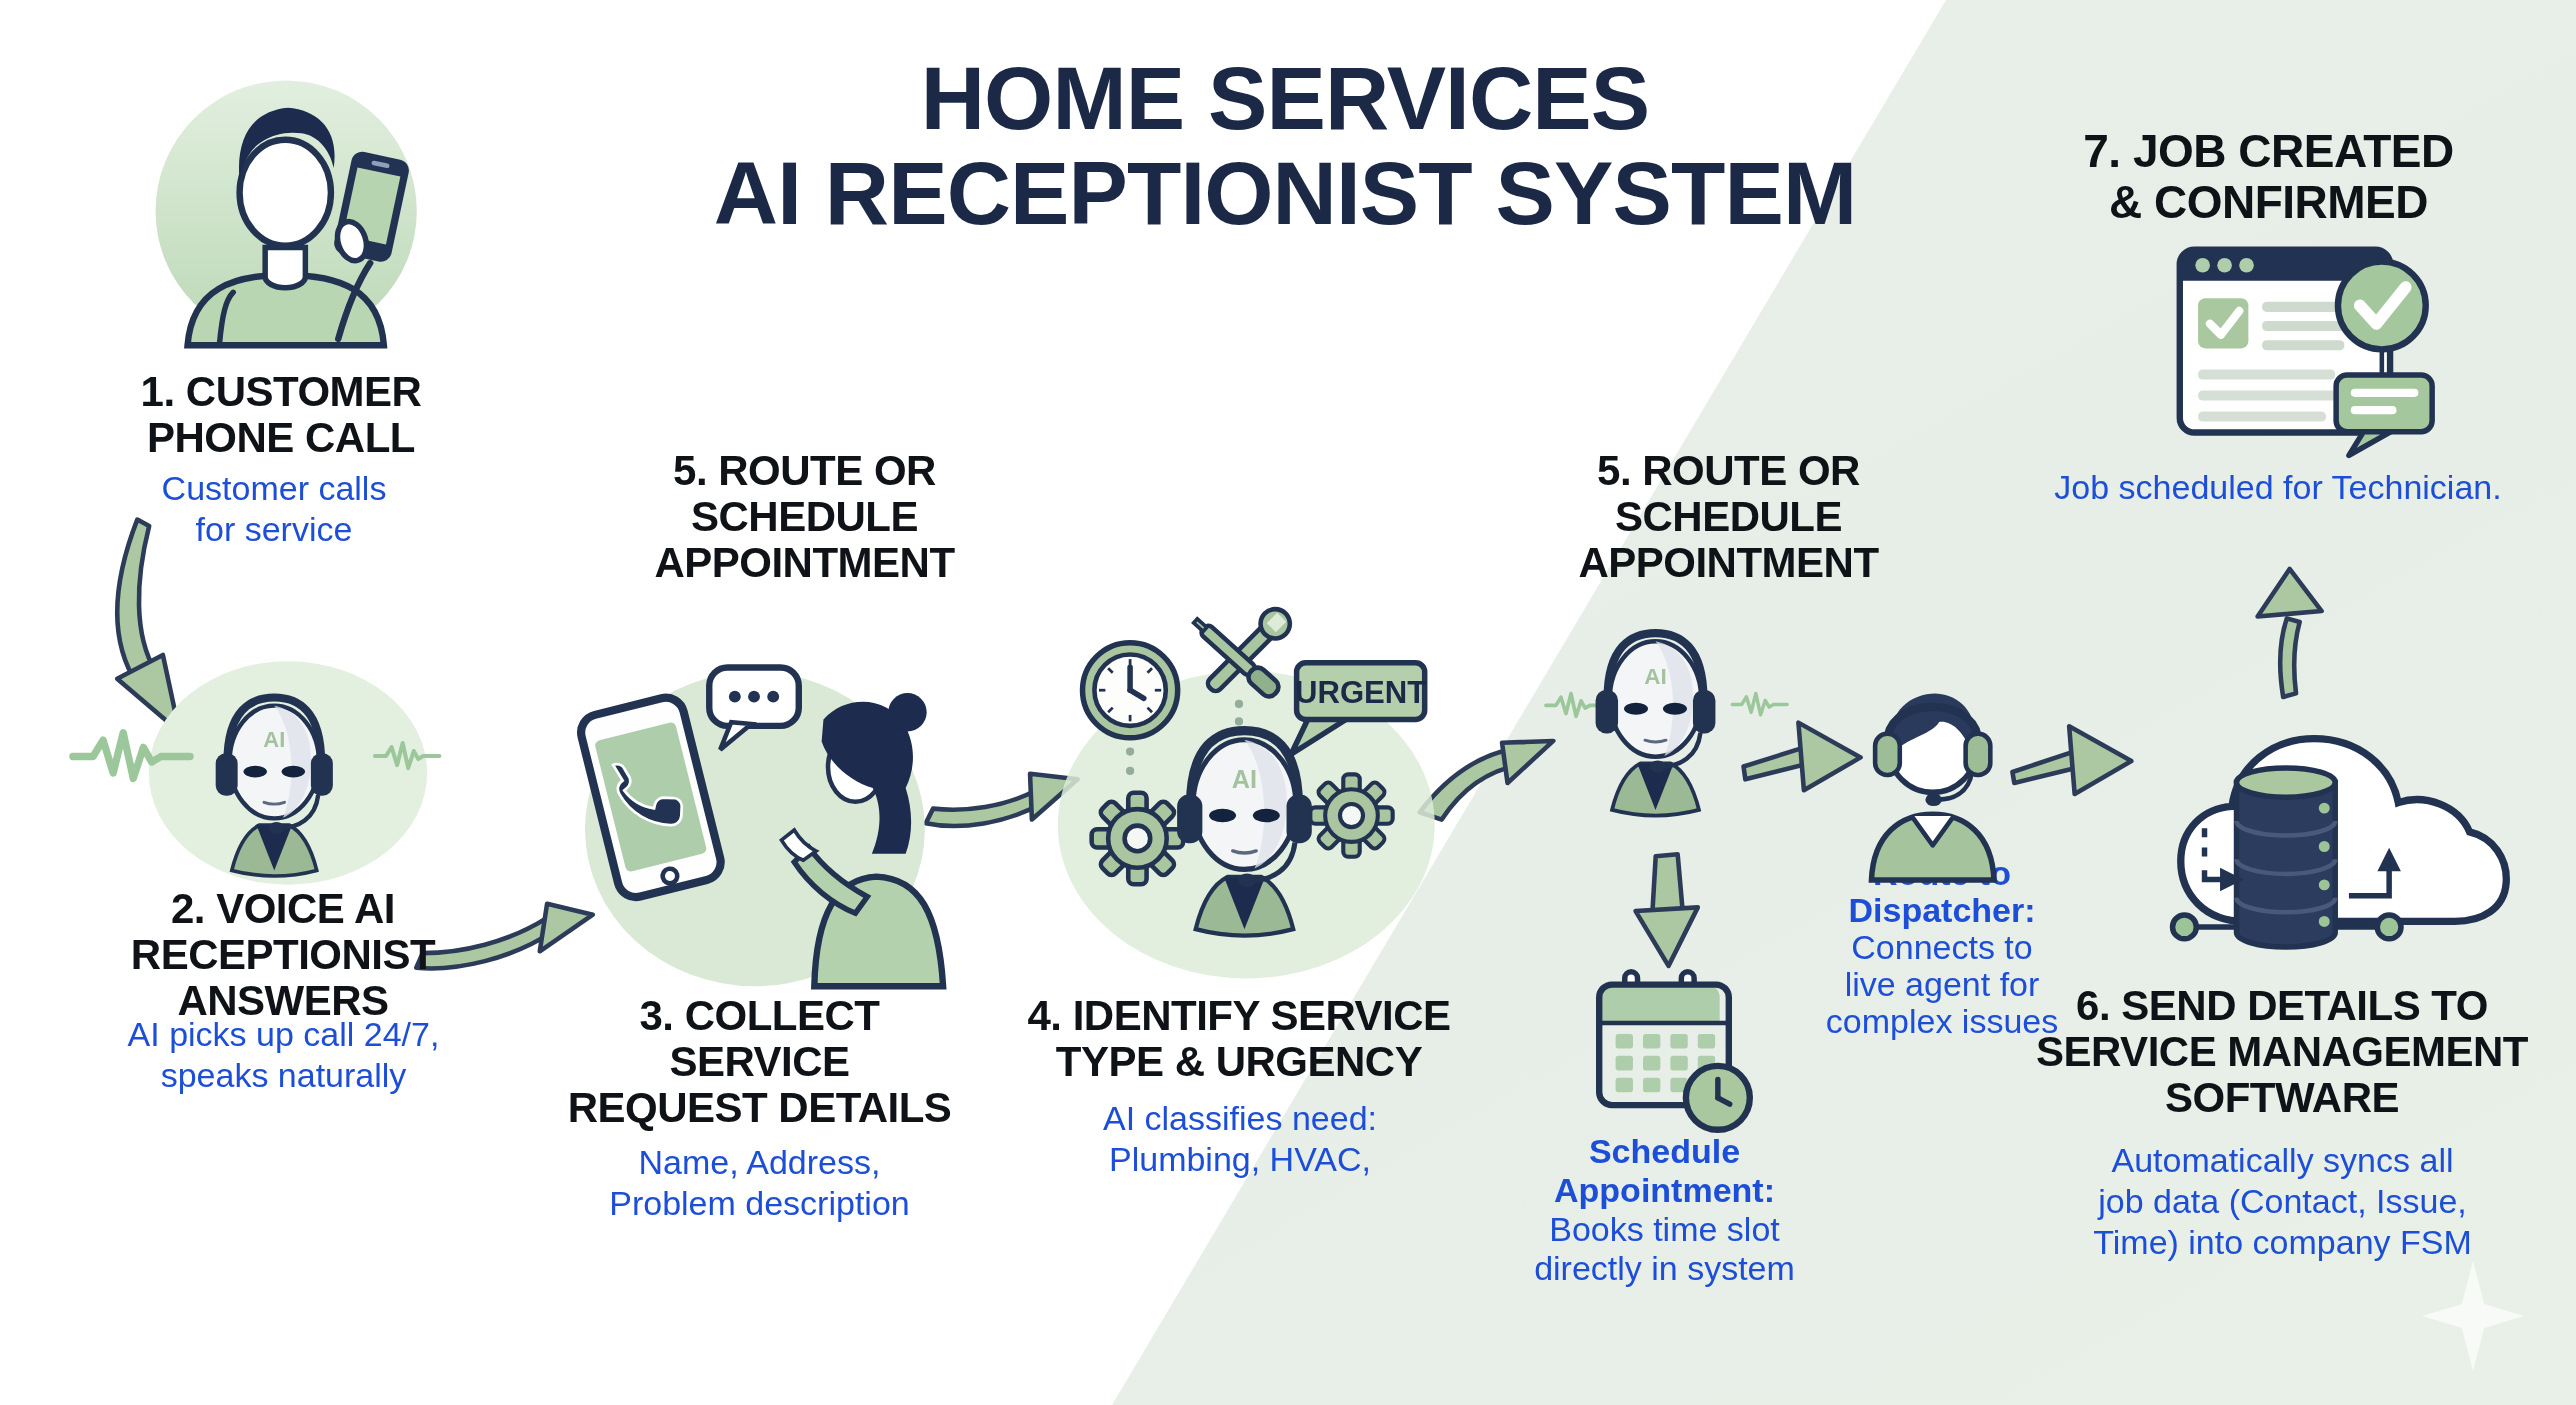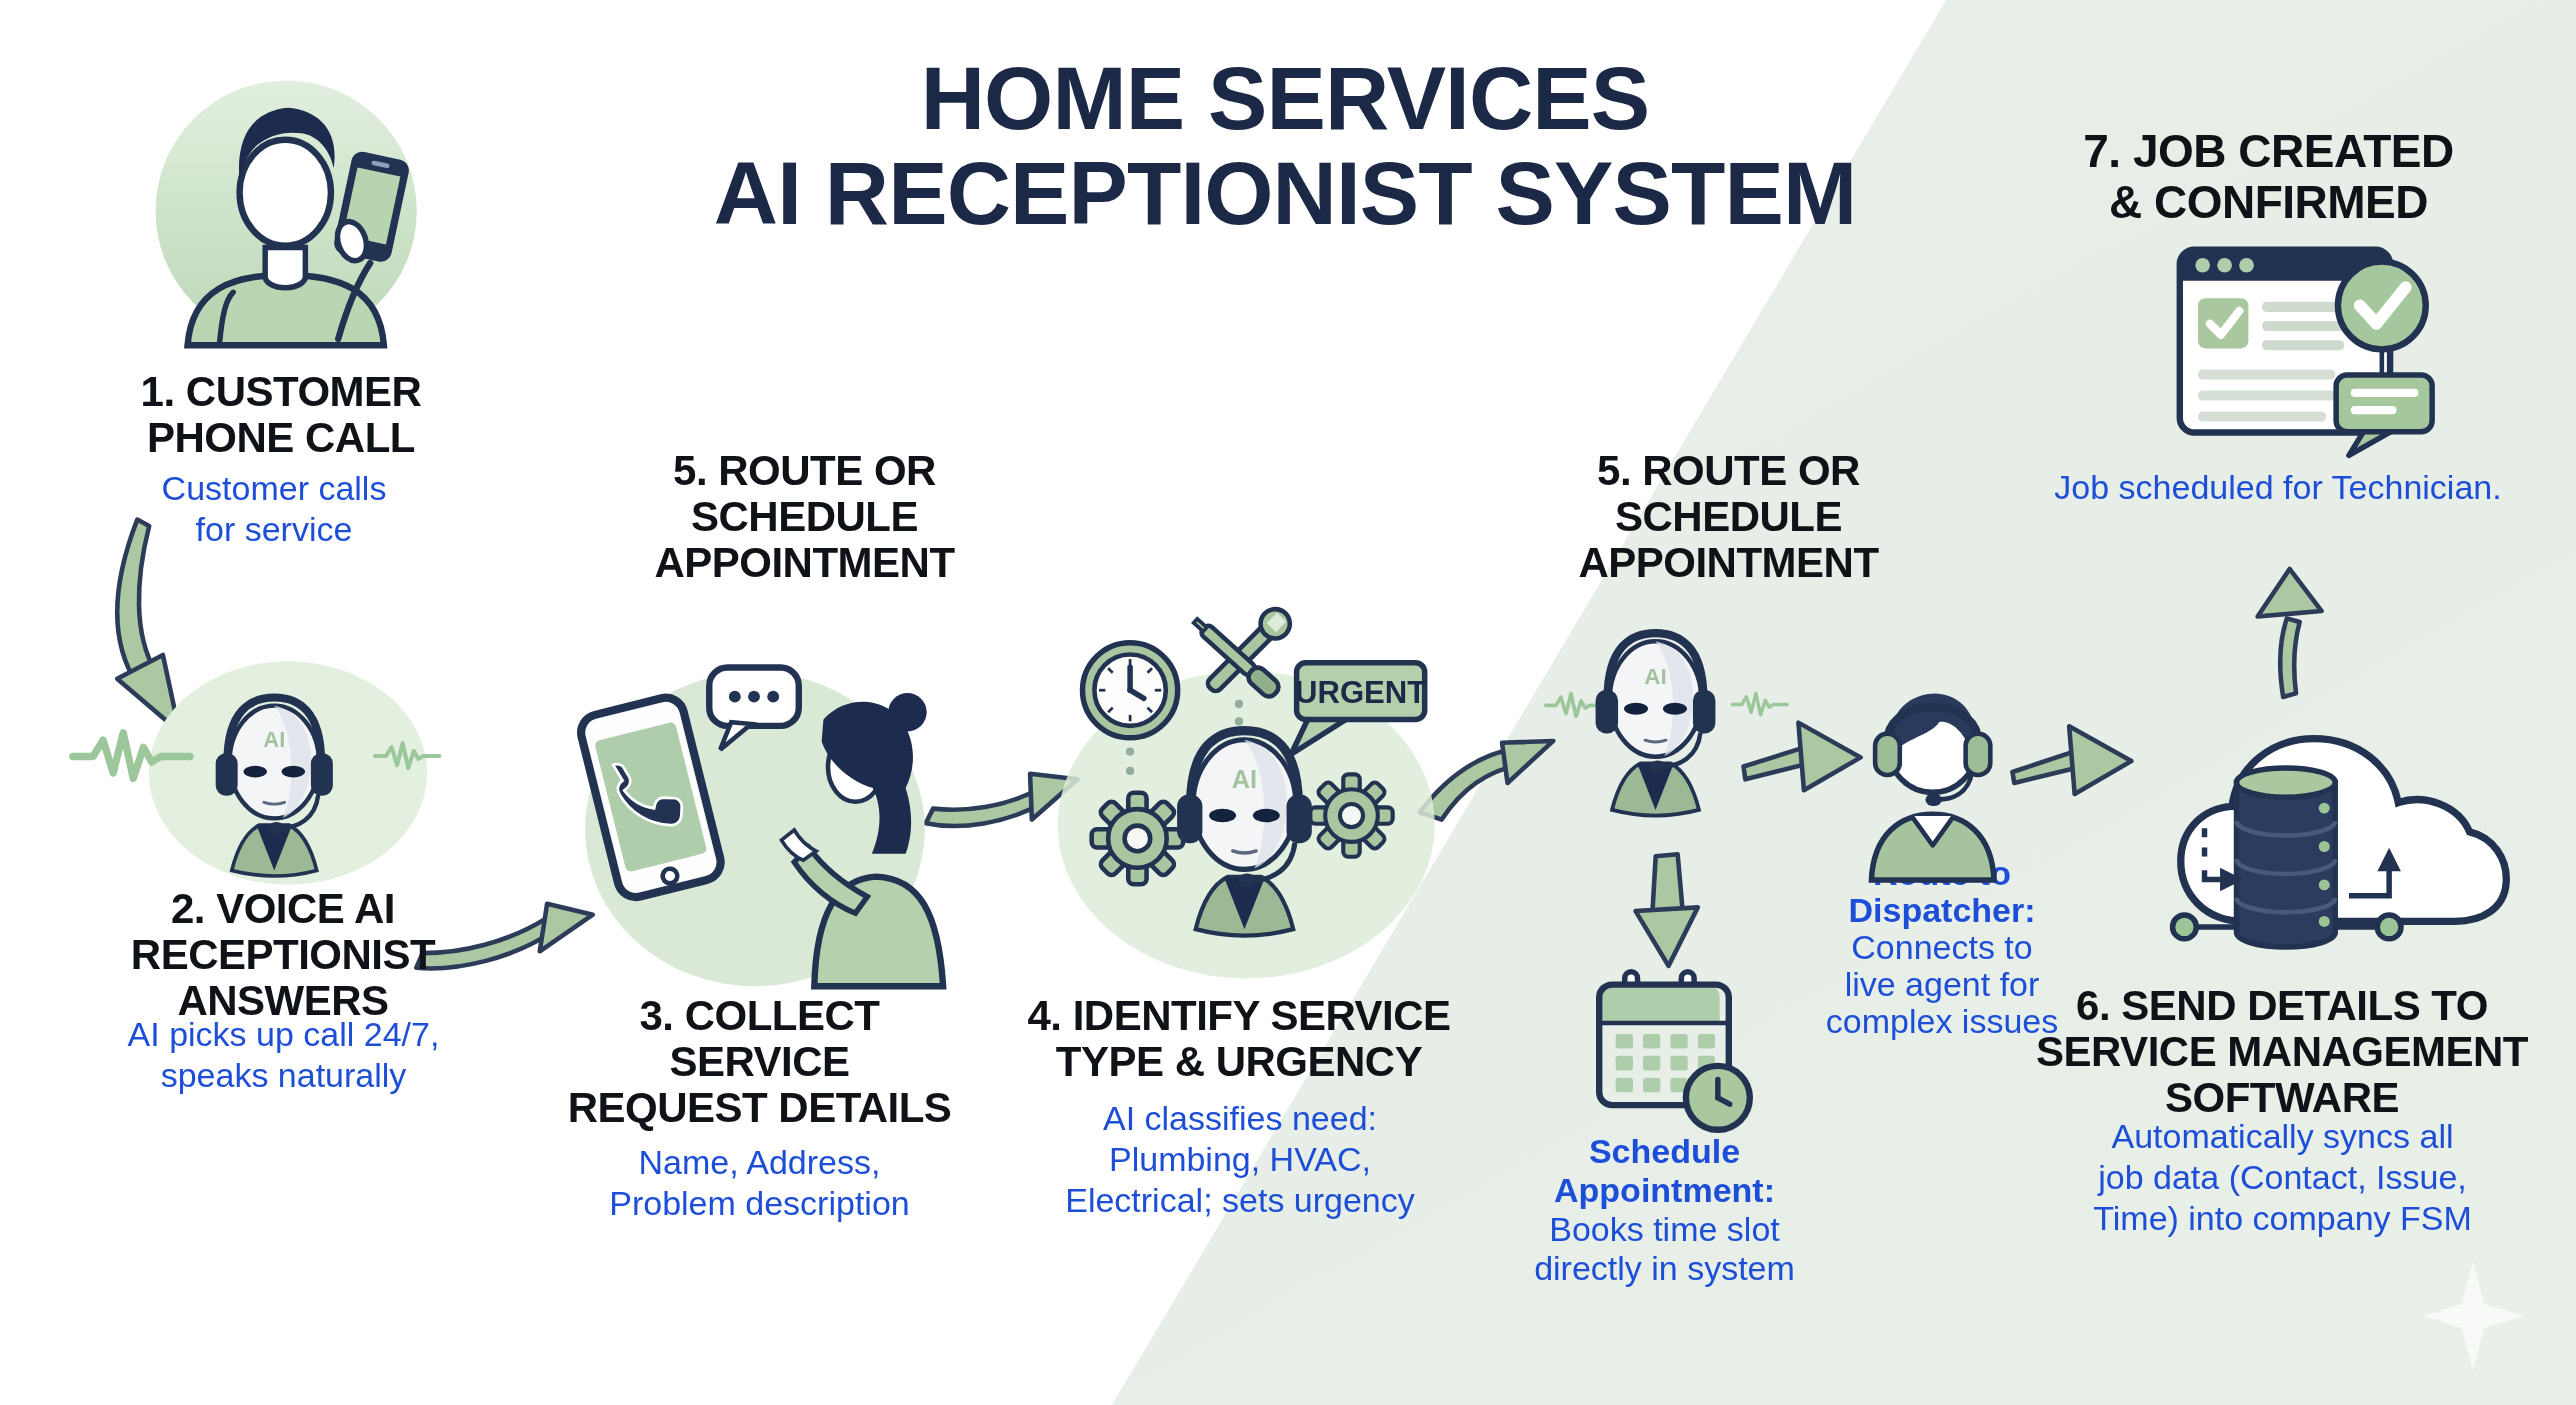--- a/index.html
+++ b/index.html
@@ -147,21 +147,20 @@
     <div>Problem description</div>
   </div>
 
   <div class="step-title" style="left:983px;top:993px;width:512px">
     <div>4. IDENTIFY SERVICE</div>
     <div>TYPE &amp; URGENCY</div>
   </div>
   <div class="step-desc" style="left:993px;top:1098px;width:494px">
     <div>AI classifies need:</div>
     <div>Plumbing, HVAC,</div>
-    <div>Electrical; sets urgency</div>
   </div>
 
   <div class="step-title" style="left:1500px;top:448px;width:457px">
     <div>5. ROUTE OR</div>
     <div>SCHEDULE</div>
     <div>APPOINTMENT</div>
   </div>
 
   <div class="step-desc" style="left:1791px;top:855px;width:302px;line-height:37px">
     <div class="b">Route to</div>
@@ -176,21 +175,21 @@
     <div class="b">Appointment:</div>
     <div>Books time slot</div>
     <div>directly in system</div>
   </div>
 
   <div class="step-title" style="left:2026px;top:983px;width:512px">
     <div>6. SEND DETAILS TO</div>
     <div>SERVICE MANAGEMENT</div>
     <div>SOFTWARE</div>
   </div>
-  <div class="step-desc" style="left:2040px;top:1116px;width:485px">
+  <div class="step-desc" style="left:2040px;top:1140px;width:485px">
     <div>Automatically syncs all</div>
     <div>job data (Contact, Issue,</div>
     <div>Time) into company FSM</div>
   </div>
 
   <div class="step-title" style="left:2040px;top:126px;width:457px;font-size:46px;line-height:51px">
     <div>7. JOB CREATED</div>
     <div>&amp; CONFIRMED</div>
   </div>
   <div class="step-desc" style="left:2031px;top:467px;width:494px">

